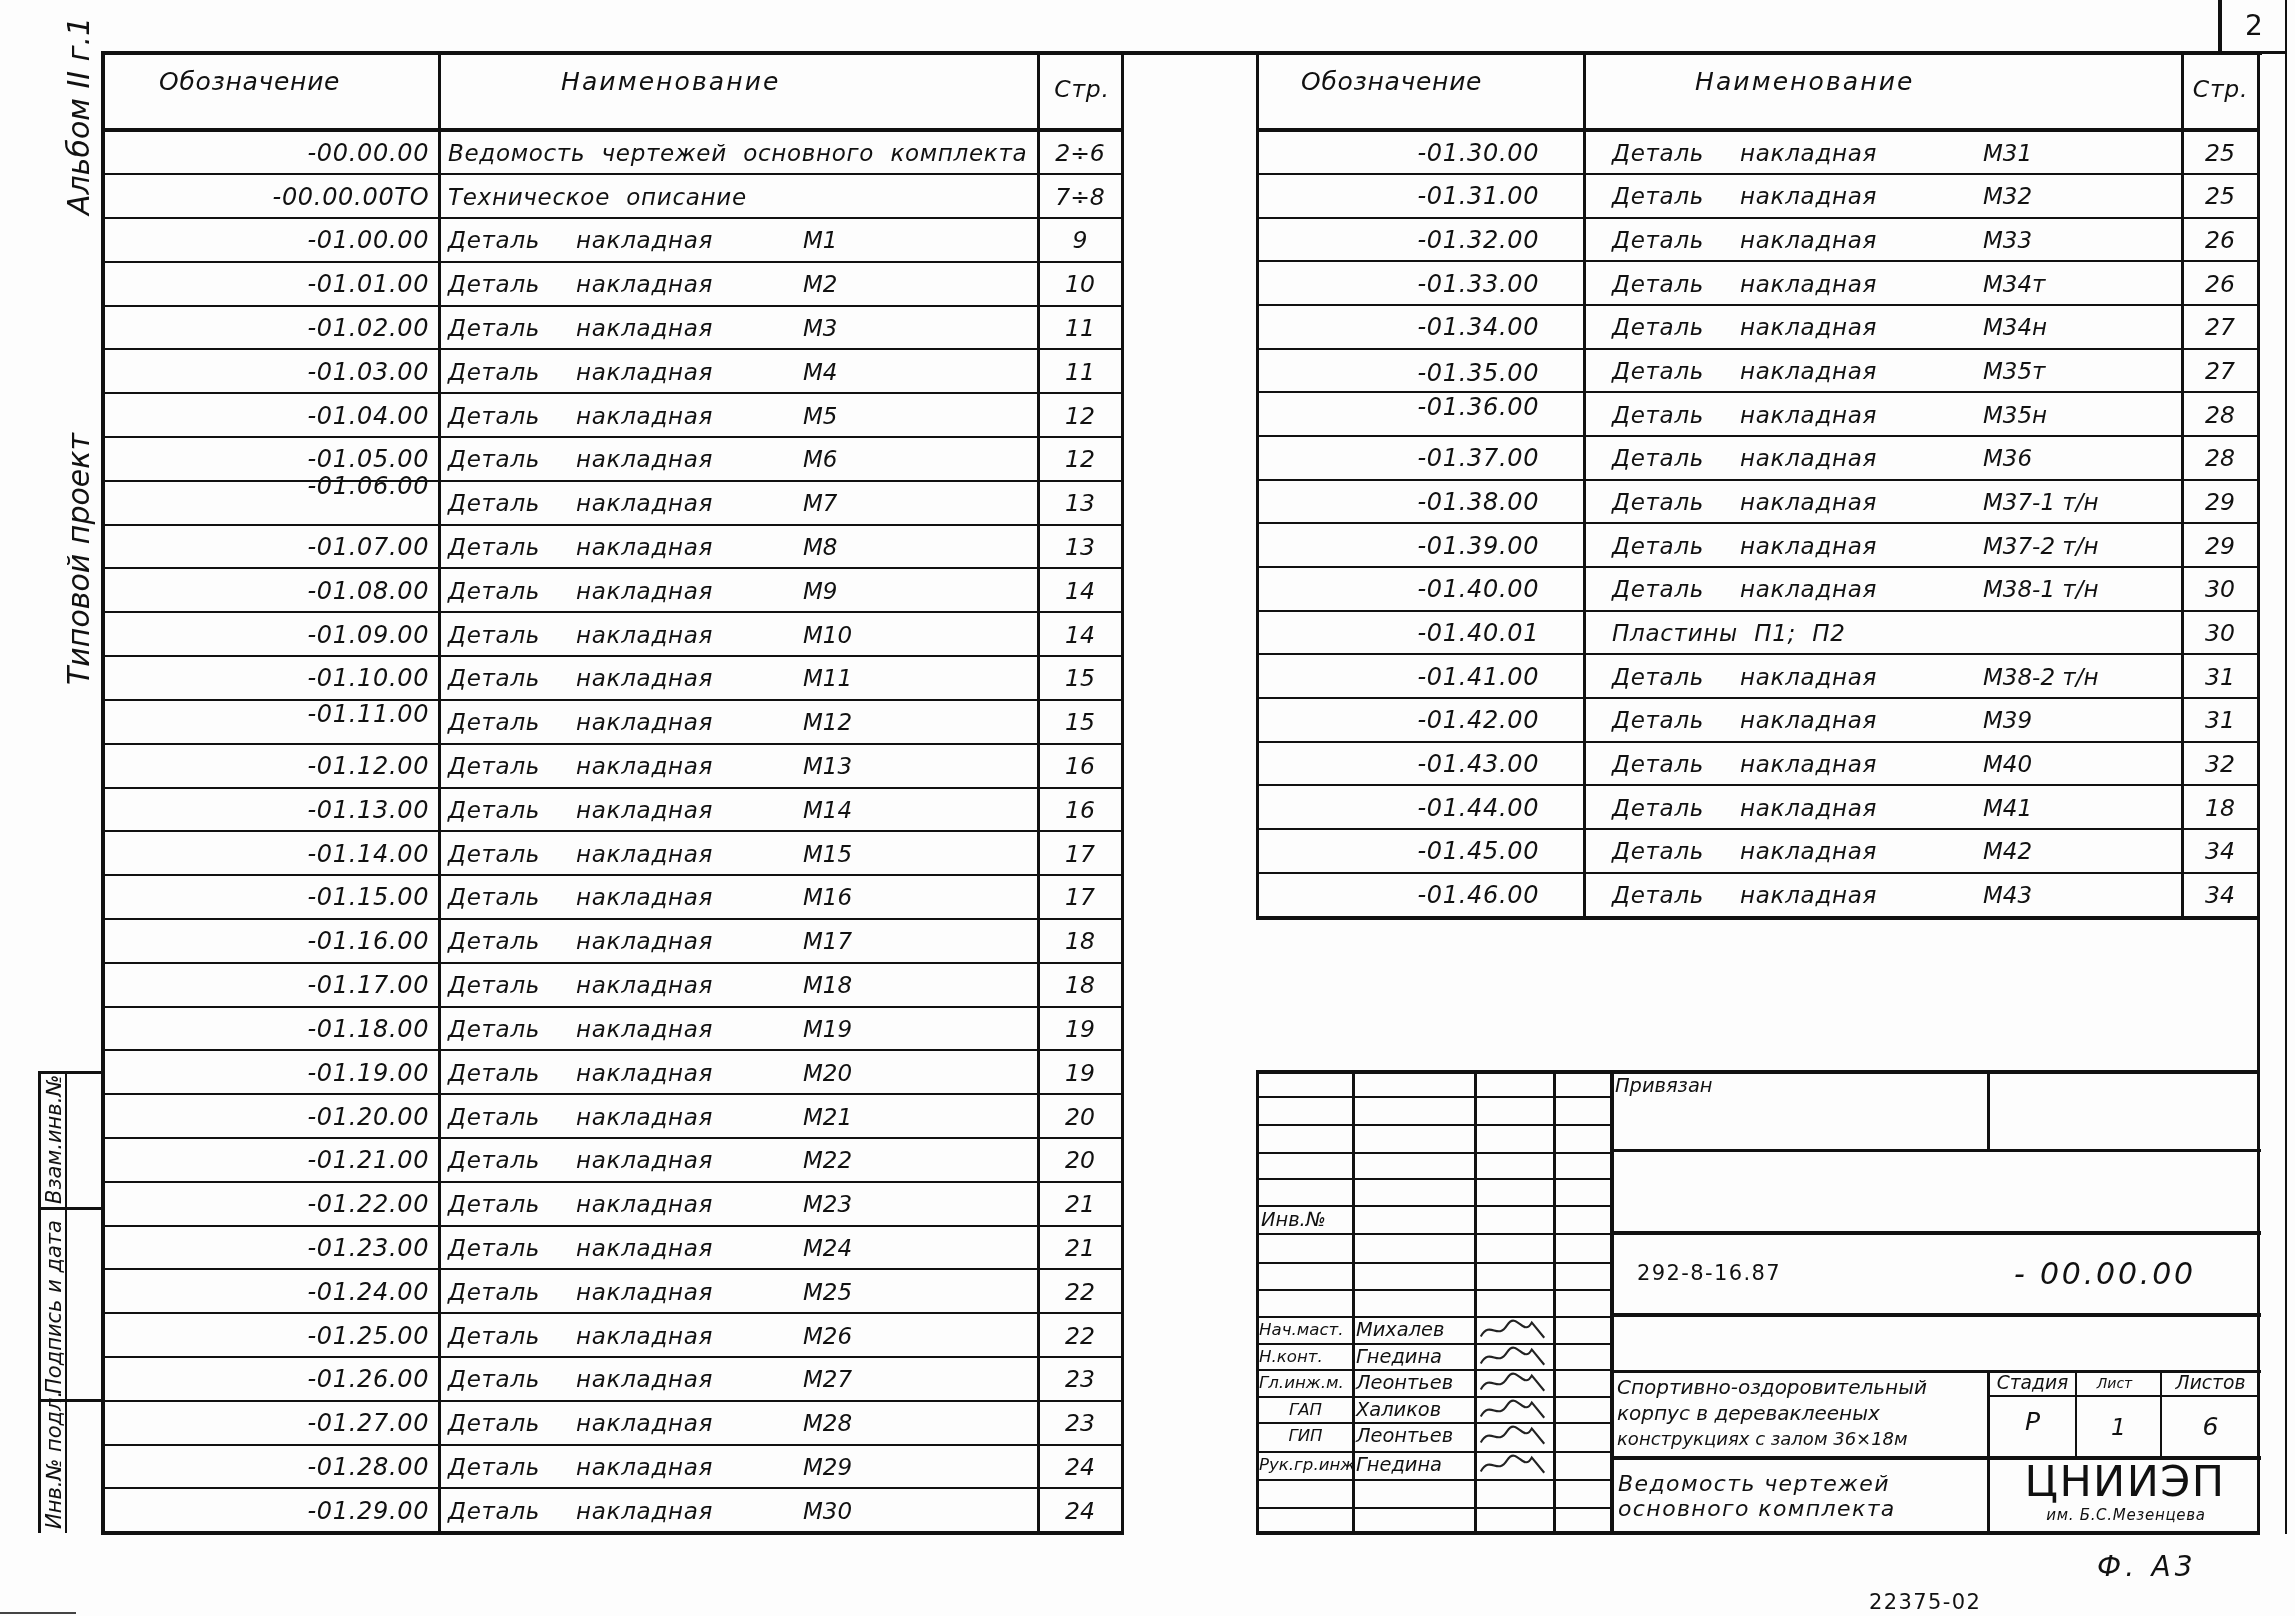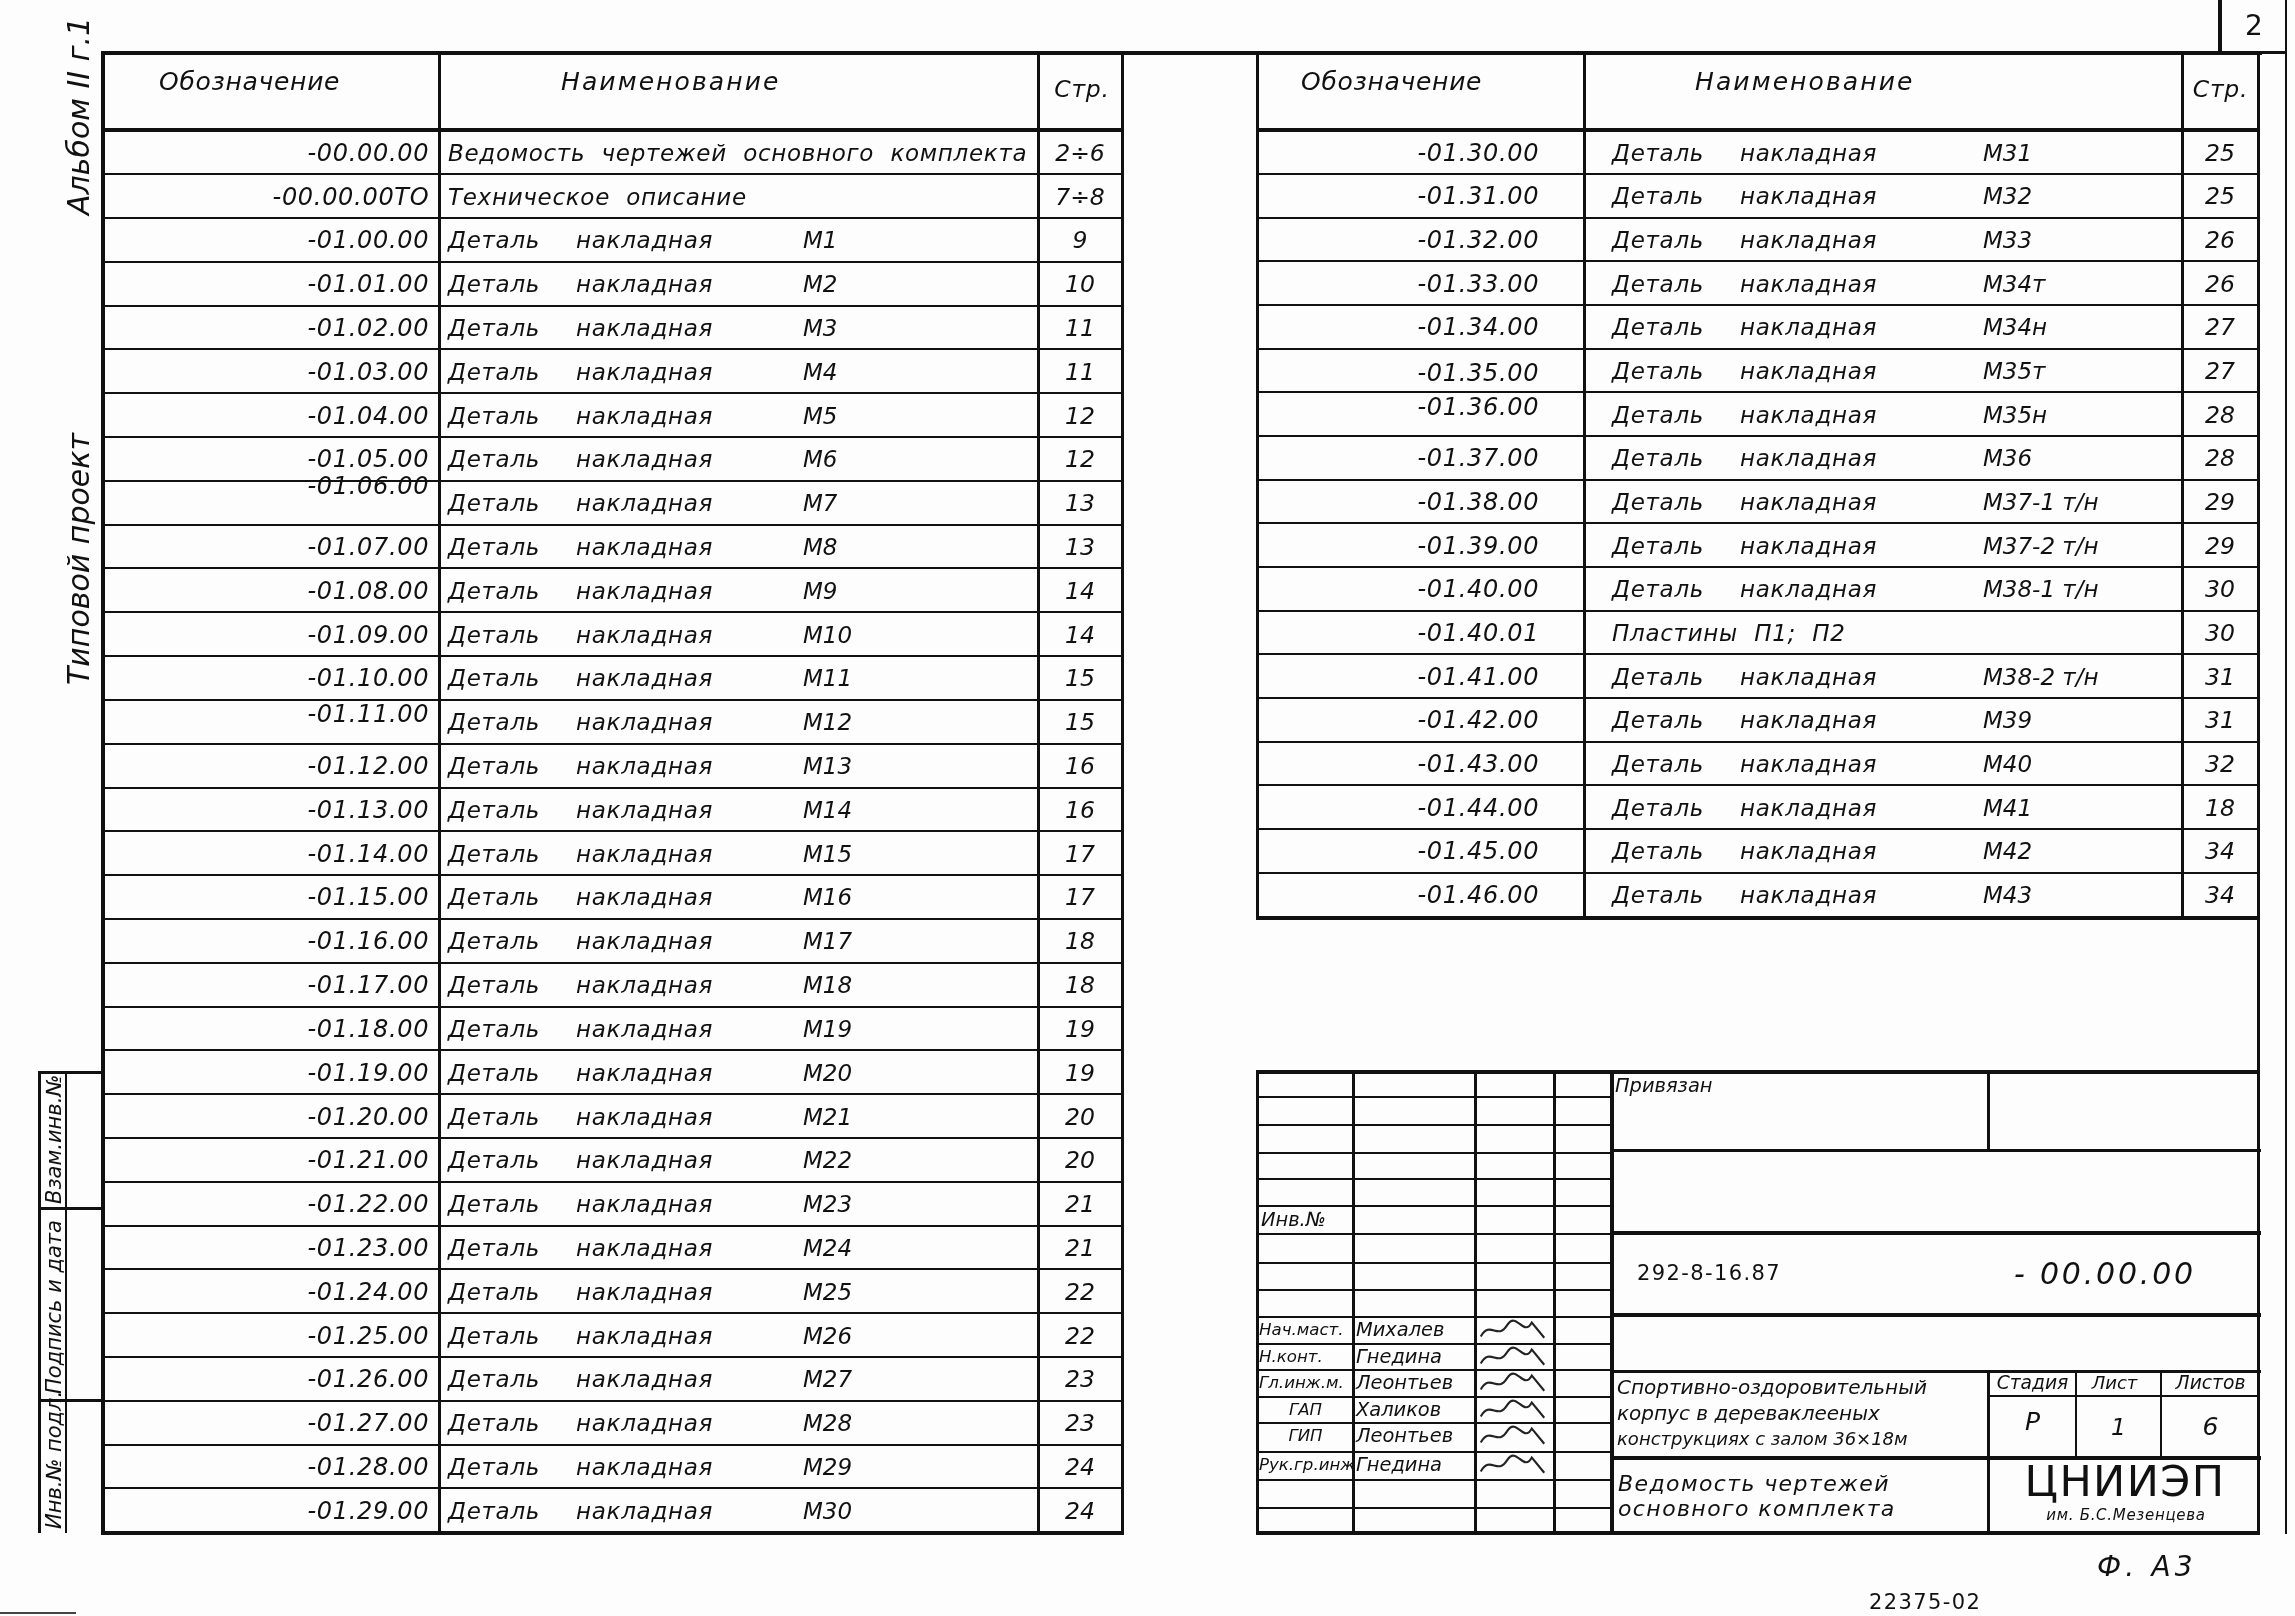--- a/index.html
+++ b/index.html
@@ -509,21 +509,21 @@
     <div>Спортивно-оздоровительный</div>
     <div>корпус в дереваклееных</div>
     <div style="font-size:18px">конструкциях с залом 36×18м</div>
   </div>
   <div class="tb" style="left:1618px;top:1471px;font-size:22px;line-height:25px;letter-spacing:1.4px">
     <div>Ведомость чертежей</div>
     <div>основного комплекта</div>
   </div>
 
   <div class="cell" style="left:1990px;top:1370px;width:85px;height:25px;justify-content:center;font-size:18.7px">Стадия</div>
-  <div class="cell" style="left:2077px;top:1370px;width:75px;height:25px;justify-content:center;font-size:18px">Лист</div>
+  <div class="cell" style="left:2077px;top:1370px;width:75px;height:25px;justify-content:center;font-size:14px">Лист</div>
   <div class="cell" style="left:2162px;top:1370px;width:97px;height:25px;justify-content:center;font-size:18.7px">Листов</div>
   <div class="cell" style="left:1990px;top:1397px;width:85px;height:48px;justify-content:center;font-size:25px">Р</div>
   <div class="cell" style="left:2077px;top:1397px;width:83px;height:59px;justify-content:center;font-size:23.5px">1</div>
   <div class="cell" style="left:2162px;top:1397px;width:97px;height:59px;justify-content:center;font-size:25px">6</div>
 
   <div class="cell" style="left:1990px;top:1459px;width:270px;height:44px;justify-content:center;font-size:43px;font-style:normal;letter-spacing:1.4px">ЦНИИЭП</div>
   <div class="cell" style="left:1993px;top:1500px;width:266px;height:30px;justify-content:center;font-size:15px;letter-spacing:0.7px">им. Б.С.Мезенцева</div>
 </div>
 
 <div class="tb" style="left:2097px;top:1550px;font-size:28px;letter-spacing:4.2px">Ф. А3</div>

